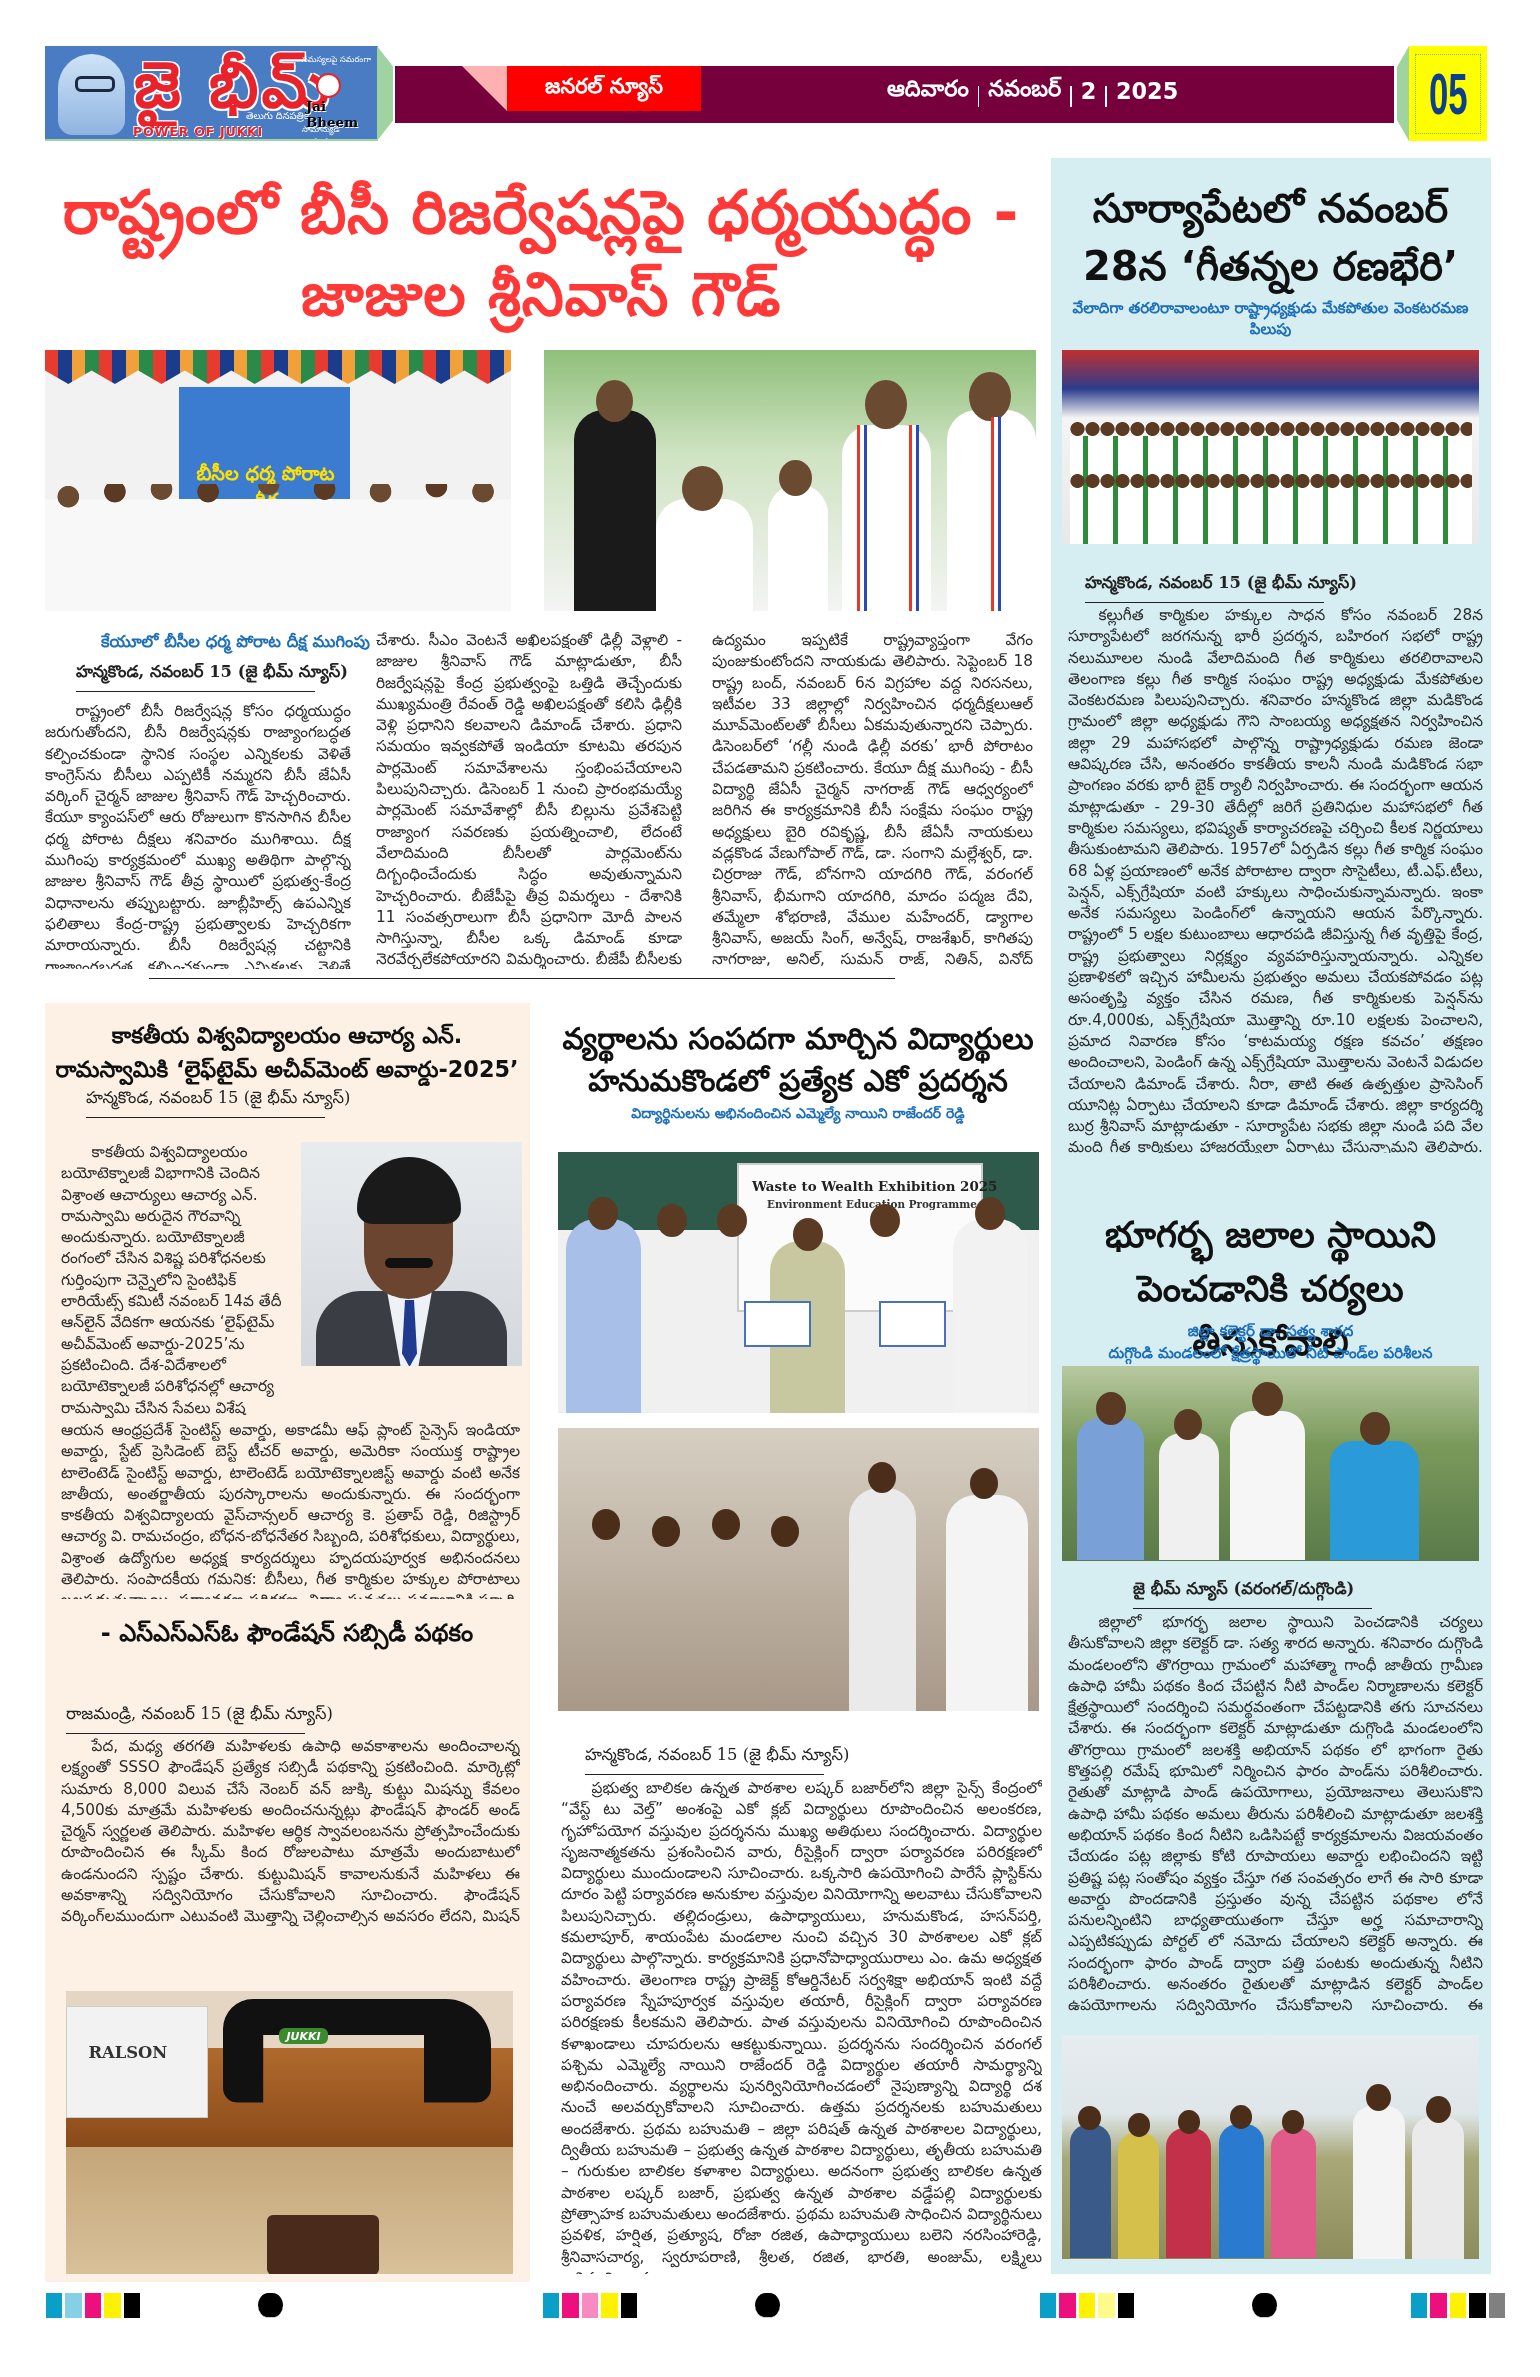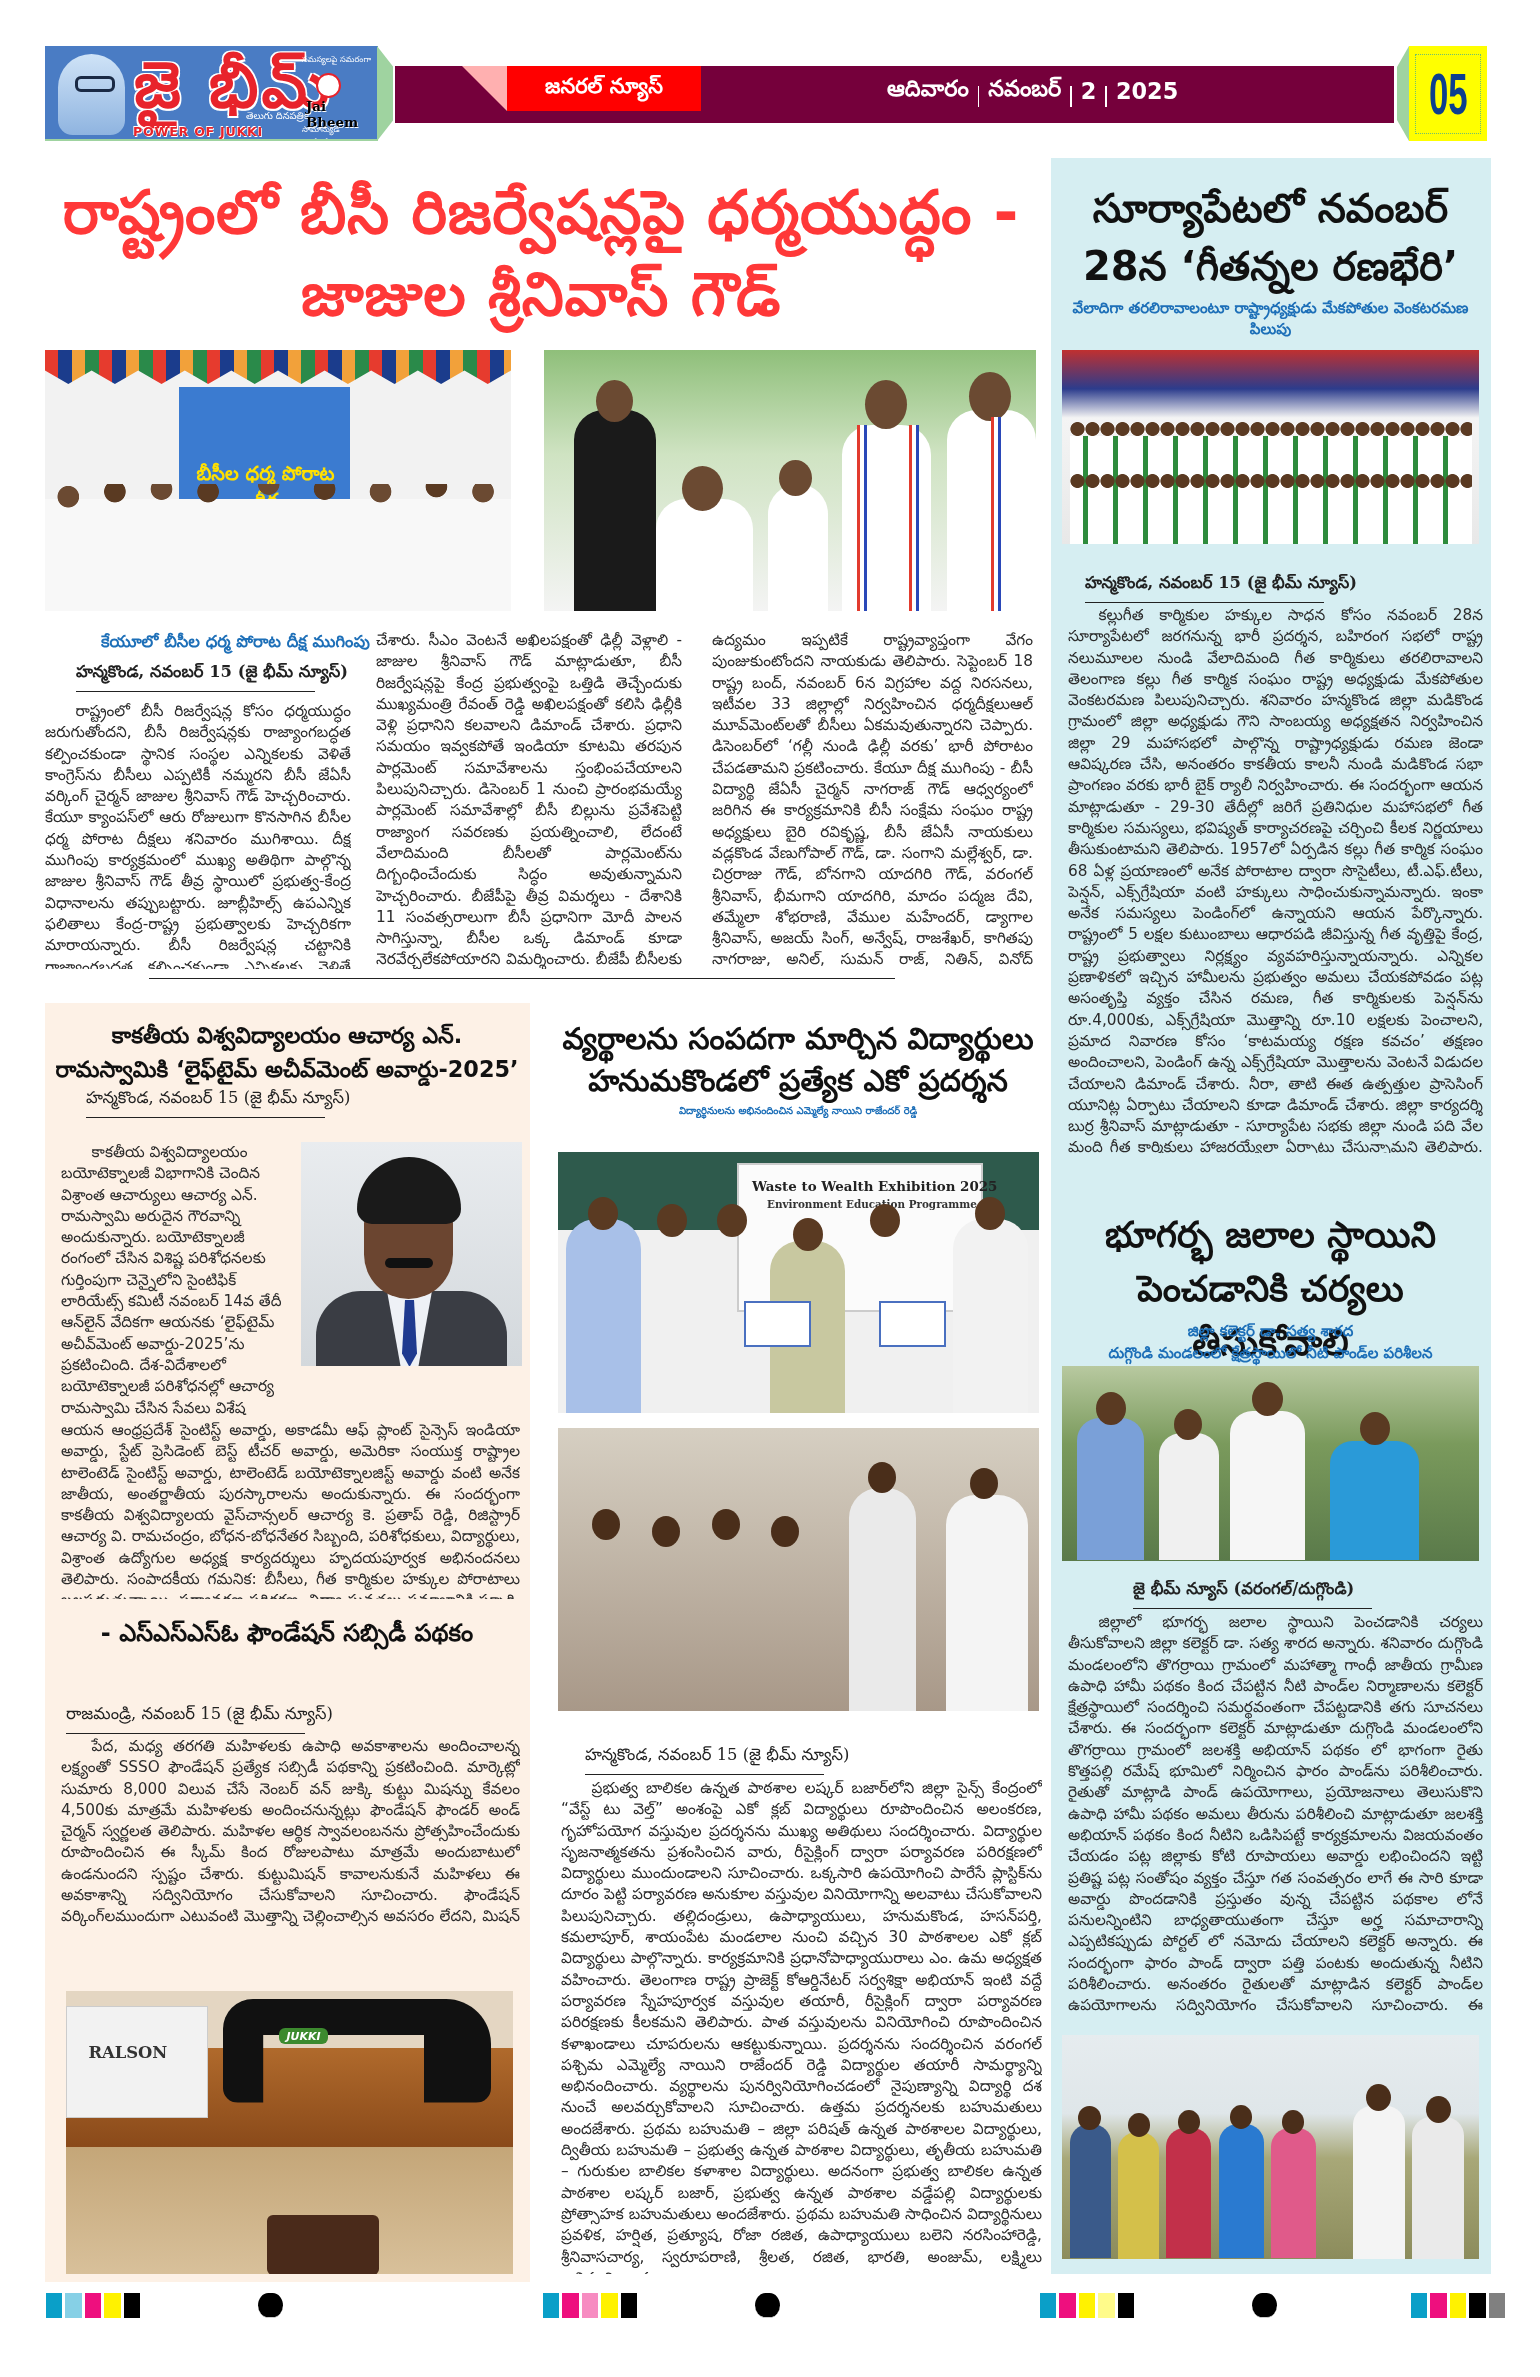--- a/index.html
+++ b/index.html
@@ -109,21 +109,21 @@
   .jk-body { left: 61px; top: 1736px; width: 459px; height: 194px; overflow:hidden; }
   .photo-sew { left: 66px; top: 1991px; width: 447px; height: 283px; background: linear-gradient(180deg,#e4d6c2 0%,#e4d6c2 20%,#b06a2c 20%,#8a4a1a 55%,#c4a678 55%,#d8c09a 100%); overflow:hidden; }
   .photo-sew .box { position:absolute; left:0; top:15px; width:142px; height:112px; background:#f2f2f2; border:1.5px solid #ccc; }
   .photo-sew .box-text { position:absolute; left:22.4px; top:52px; font-size:16.4px; font-weight:bold; color:#333; font-family:"DejaVu Serif",serif; }
   .photo-sew .machine { position:absolute; left:157px; top:7.5px; width:268px; height:104px; background:#111; border-radius: 30px 45px 15px 15px; clip-path: polygon(0 0,100% 0,100% 100%,75% 100%,75% 35%,15% 35%,15% 100%,0 100%); }
   .photo-sew .brand { position:absolute; left:213px; top:37px; background:#3c8a2e; color:#fff; font-size:11px; font-style:italic; font-weight:bold; padding:1.5px 7.5px; border-radius:6px; }
   .photo-sew .pedal { position:absolute; left:201px; top:224px; width:112px; height:60px; background:#4a2a1a; border-radius:6px; }
 
   
   .eco-headline { left: 546px; top: 1018px; width: 504px; text-align:center; font-size: 30px; font-weight:bold; line-height: 42px; color:#111; }
-  .eco-subhead { left: 546px; top: 1105px; width: 504px; text-align:center; font-size: 10px; }
+  .eco-subhead { left: 546px; top: 1105px; width: 504px; text-align:center; font-size: 14px; }
   .photo-eco1 { left: 558px; top: 1152px; width: 481px; height: 261px; background: linear-gradient(180deg,#2e5a4c 0%,#2e5a4c 30%,#f0f0f0 30%); overflow:hidden; }
   .photo-eco1 .board { position:absolute; left:179px; top:11.2px; width:246px; height:149px; background:#fbfbfb; border:2.2px solid #ccc; }
   .photo-eco1 .board-t1 { position:absolute; left:194px; top:26px; font-size:13.4px; font-weight:bold; color:#222; font-family:"DejaVu Serif",serif; }
   .photo-eco1 .board-t2 { position:absolute; left:209px; top:46px; font-size:10.4px; font-weight:bold; color:#333; font-family:"DejaVu Serif",serif; }
   .photo-eco1 .kid { position:absolute; width:58px; height:201px; top:75px; border-radius: 22.4px 22.4px 0 0; background: linear-gradient(180deg,#7a2230 0 45%,repeating-linear-gradient(90deg,#c88090 0 3.7px,#f5e5e8 3.7px 7.5px) 45%); }
   .photo-eco1 .adult { position:absolute; width:75px; height:209px; top:67px; border-radius: 30px 30px 0 0; }
   .photo-eco1 .h { position:absolute; width:30px; height:33px; border-radius:50%; background:#5a3a22; }
   .photo-eco1 .cert { position:absolute; width:67px; height:46px; background:#fff; border:2.2px solid #4a70c0; }
   .photo-eco2 { left: 558px; top: 1428px; width: 481px; height: 283px; background: linear-gradient(180deg,#d6cfc2 0%,#a89888 100%); overflow:hidden; }
   .photo-eco2 .kid { position:absolute; width:52px; height:179px; border-radius: 22.4px 22.4px 0 0; background: linear-gradient(180deg,#7a2230 0 40%,repeating-linear-gradient(90deg,#c88090 0 3.7px,#f5e5e8 3.7px 7.5px) 40%); }

